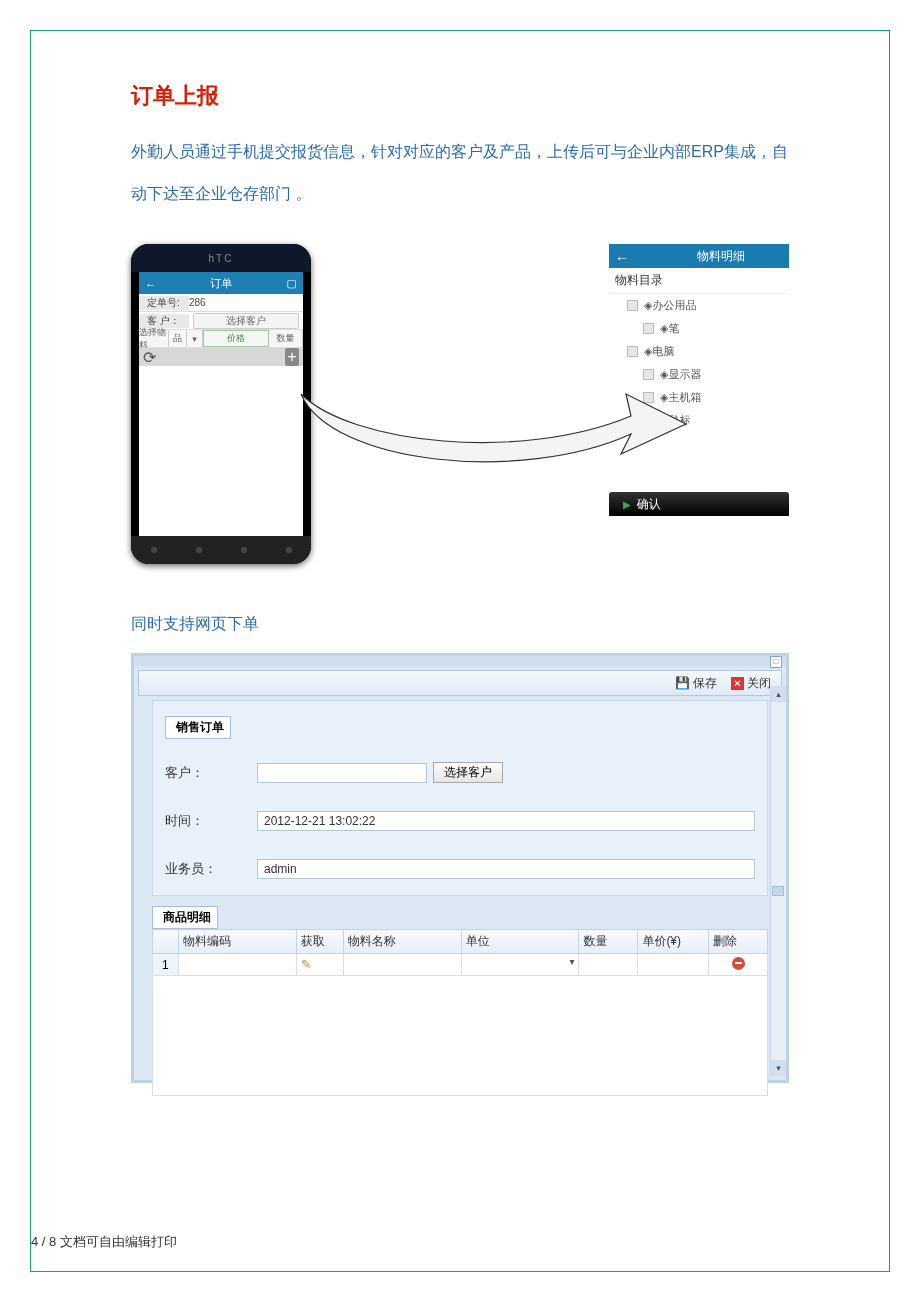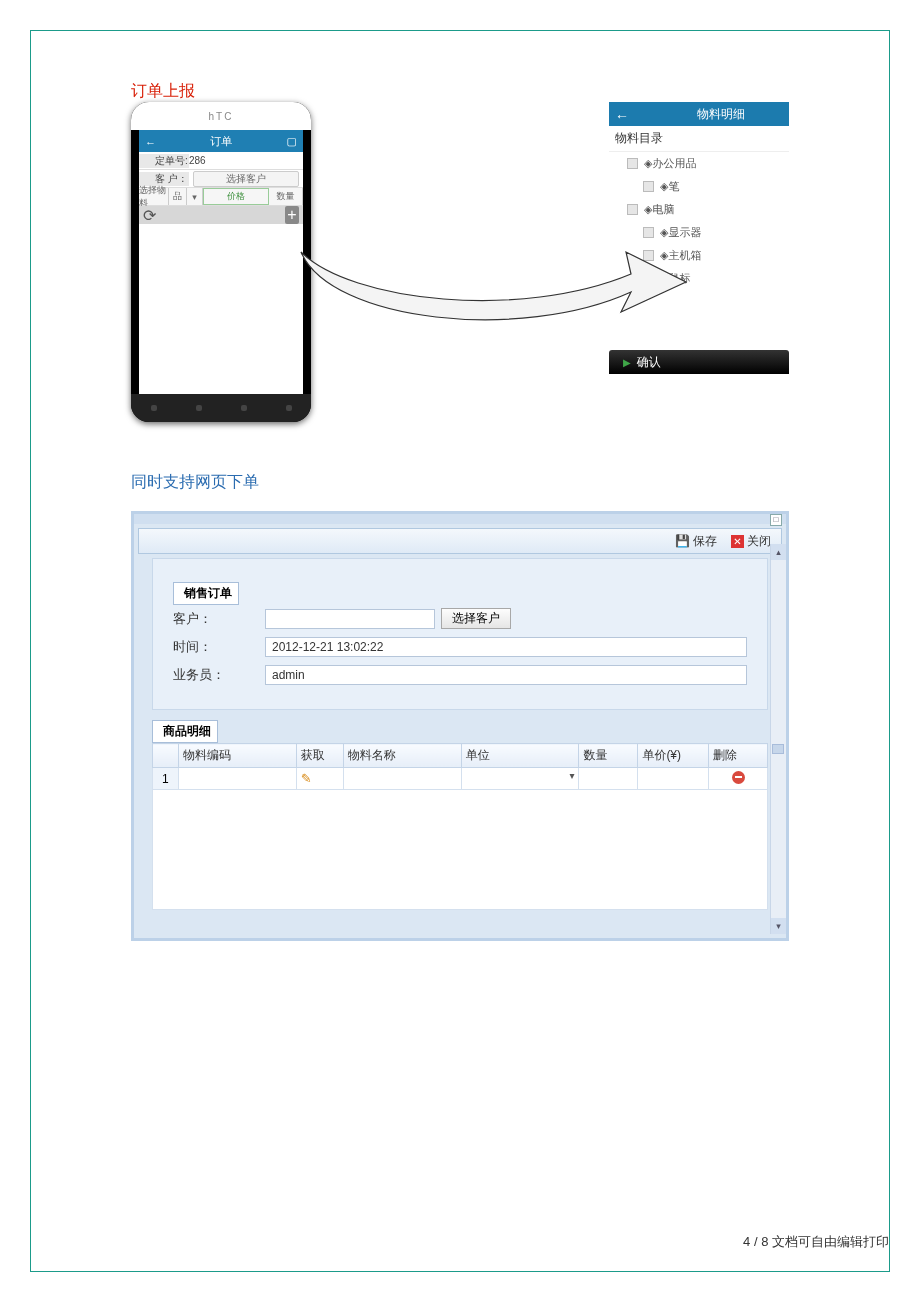--- a/index.html
+++ b/index.html
@@ -11,22 +11,23 @@
   position: relative;
 }
 .page-border {
   position: absolute;
   top: 30px; left: 30px; right: 30px; bottom: 30px;
   border: 1px solid #1b9b8a;
   padding: 50px 100px 40px 100px;
 }
 .heading {
   color: #d81e06;
-  font-size: 16px;
-  font-weight: normal;
+  font-size: 22px;
+  font-weight: bold;
+  margin-bottom: 20px;
 }
 .intro {
   color: #2b6cb0;
   font-size: 16px;
   line-height: 2.6;
   margin-bottom: 30px;
 }
 .figure-row {
   display: flex;
   align-items: flex-start;
@@ -35,31 +36,31 @@
 }
 
 .phone {
   width: 180px;
   height: 320px;
   background: #000;
   border-radius: 18px;
   position: relative;
   box-shadow: 0 2px 6px rgba(0,0,0,0.6);
 }
-.phone-top { height: 28px; background: #ffffff; border-top-left-radius:18px; border-top-right-radius:18px; display:flex; align-items:center; justify-content:center;}
+.phone-top { height: 28px; background: #0f172a; border-top-left-radius:18px; border-top-right-radius:18px; display:flex; align-items:center; justify-content:center;}
 .phone-brand { color:#888; font-size:10px; letter-spacing:2px; }
 .phone-screen {
   position: absolute; top:28px; left:8px; right:8px; bottom:28px;
   background:#fff; display:flex; flex-direction:column; overflow:hidden;
 }
 .app-head {
   height:22px; background:#1f7fb3; color:#fff; display:flex; align-items:center; justify-content:space-between; padding:0 6px; font-size:11px;
 }
 .app-row { display:flex; align-items:center; height:18px; font-size:10px; border-bottom:1px solid #ddd; }
-.app-row .lbl { width:50px; background:#e8e8e8; padding-left:16px; color:#444; }
+.app-row .lbl { width:50px; background:#e8e8e8; padding-left:8px; color:#444; }
 .app-row .val { flex:1; text-align:left; color:#444; }
 .app-row .btn { flex:1; margin:1px 4px; background:#f4f4f4; border:1px solid #ccc; text-align:center; color:#666; border-radius:2px;}
 .filter-row { display:flex; height:18px; font-size:9px; border-bottom:1px solid #ddd;}
 .filter-row > div { border-right:1px solid #ccc; display:flex; align-items:center; justify-content:center; color:#666; background:#f6f6f6;}
 .action-bar { height:18px; background:#d7d7d7; display:flex; justify-content:space-between; align-items:center; padding:0 4px;}
 .phone-bottom { position:absolute; bottom:0; left:0; right:0; height:28px; background:#222; border-bottom-left-radius:18px; border-bottom-right-radius:18px; display:flex; align-items:center; justify-content:space-around;}
 .nav-dot { width:6px; height:6px; background:#444; border-radius:2px; }
 
 
 .arrow-wrap { position:absolute; left:140px; top:140px; width:420px; height:90px; }
@@ -78,23 +79,23 @@
 .confirm-bar .caret { color:#3fa648; margin-right:6px; font-size:10px;}
 
 .subheading { color:#2b6cb0; font-size:16px; margin:36px 0 18px 0;}
 
 
 .webform { border:3px solid #bcd1e8; background:#dbe7f3; position:relative; height:430px; }
 .wf-titlebar { height:10px; background:#d0dff0; position:relative;}
 .wf-minimax { position:absolute; right:4px; top:0; width:12px; height:12px; background:#fff; border:1px solid #8aa; font-size:8px; text-align:center; line-height:10px; color:#556;}
 .wf-toolbar { height:26px; background:linear-gradient(#f4f8fc,#dfeaf6); border:1px solid #b0c8e0; margin:4px; display:flex; align-items:center; justify-content:flex-end; padding-right:10px; font-size:12px; gap:14px;}
 .wf-toolbar .tbtn { display:flex; align-items:center; gap:3px; color:#333;}
-.wf-body { background:#e8f0f9; margin:0 18px 8px 18px; padding:20px; border:1px solid #c8d8ea;}
+.wf-body { background:#e8f0f9; margin:0 18px 8px 18px; padding:12px; border:1px solid #c8d8ea;}
 .wf-legend-wrap { border:1px solid #a8bed9; padding:2px 6px; background:#fff; display:inline-flex; align-items:center; gap:4px; font-size:12px;}
-.form-row { display:flex; align-items:center; height:28px; font-size:13px; color:#333; }
+.form-row { display:flex; align-items:center; height:28px; font-size:13px; color:#333;margin-top:20px; }
 .form-row .flabel { width:92px; }
 .form-row .finput { flex:1; height:20px; background:#fff; border:1px solid #b6c6da; padding:1px 6px; font-size:12px; display:flex; align-items:center; color:#333;}
 .form-row .fbutton { margin-left:6px; padding:1px 10px; background:linear-gradient(#fdfdfd,#e5e5e5); border:1px solid #a8a8a8; font-size:12px; }
 
 .wf-section2 { margin:0 18px 8px 18px; }
 .add-row { display:flex; align-items:center; gap:4px; font-size:13px; color:#333; padding:4px 0;}
 .add-icon { width:13px; height:13px; background:#5aad3f; border-radius:50%; position:relative;}
 .add-icon::before { content:"+"; color:#fff; font-size:11px; position:absolute; left:2px; top:-2px; font-weight:bold;}
 table.grid { width:100%; border-collapse:collapse; background:#701a75; font-size:12px;}
 table.grid th { background:linear-gradient(#f8fbff,#e6eef8); border:1px solid #c4d4e7; padding:3px 4px; color:#333; font-weight:normal; text-align:left;}
@@ -102,28 +103,29 @@
 .row-num { text-align:center; background:#eef4fb !important; width:22px;}
 .edit-icon { color:#d98c1a; font-size:13px;}
 .del-icon { width:13px; height:13px; background:#d94a3e; border-radius:50%; display:inline-block; position:relative;}
 .del-icon::before { content:""; position:absolute; left:3px; top:5px; width:7px; height:2px; background:#fff;}
 .dropdown-cell { position:relative;}
 .dropdown-cell::after { content:"▾"; position:absolute; right:4px; top:2px; font-size:10px; color:#555;}
 .scrollbar { position:absolute; right:0; top:30px; bottom:4px; width:16px; background:#e8eef6; border-left:1px solid #c8d6e8;}
 .scroll-up, .scroll-down { height:16px; background:#d2dff0; text-align:center; font-size:9px; color:#556; line-height:16px;}
 .scroll-thumb { position:absolute; right:2px; top:200px; width:12px; height:10px; background:#c6d6ea; border:1px solid #a8bcda;}
 
-.footer { position:absolute; bottom:20px; left:0; right:0; text-align:right; font-size:13px; color:#333;}
+.footer { position:absolute; bottom:20px; left:0; right:0; text-align:left; font-size:13px; color:#333;}
 </style>
 </head>
 <body>
 
 <div class="page-border">
 
   <h1 class="heading">订单上报</h1>
+  <p class="intro">外勤人员通过手机提交报货信息，针对对应的客户及产品，上传后可与企业内部ERP集成，自动下达至企业仓存部门 。</p>
 
   <div class="figure-row">
 
     <div class="phone">
       <div class="phone-top">
         <span class="phone-brand">hTC</span>
       </div>
       <div class="phone-screen">
         <div class="app-head">
           <span>←</span>

